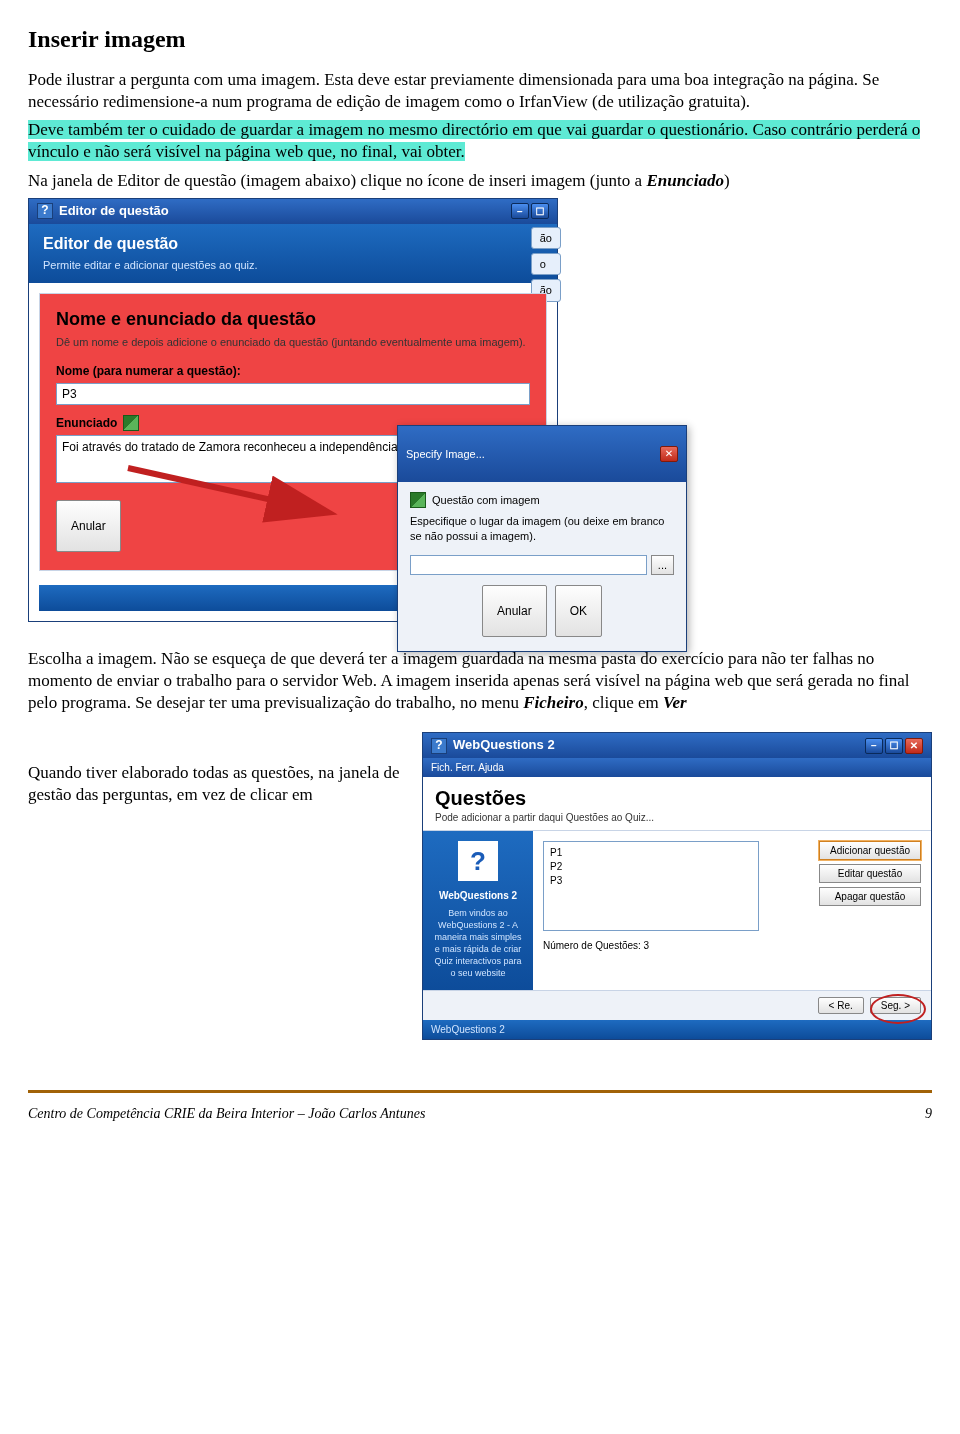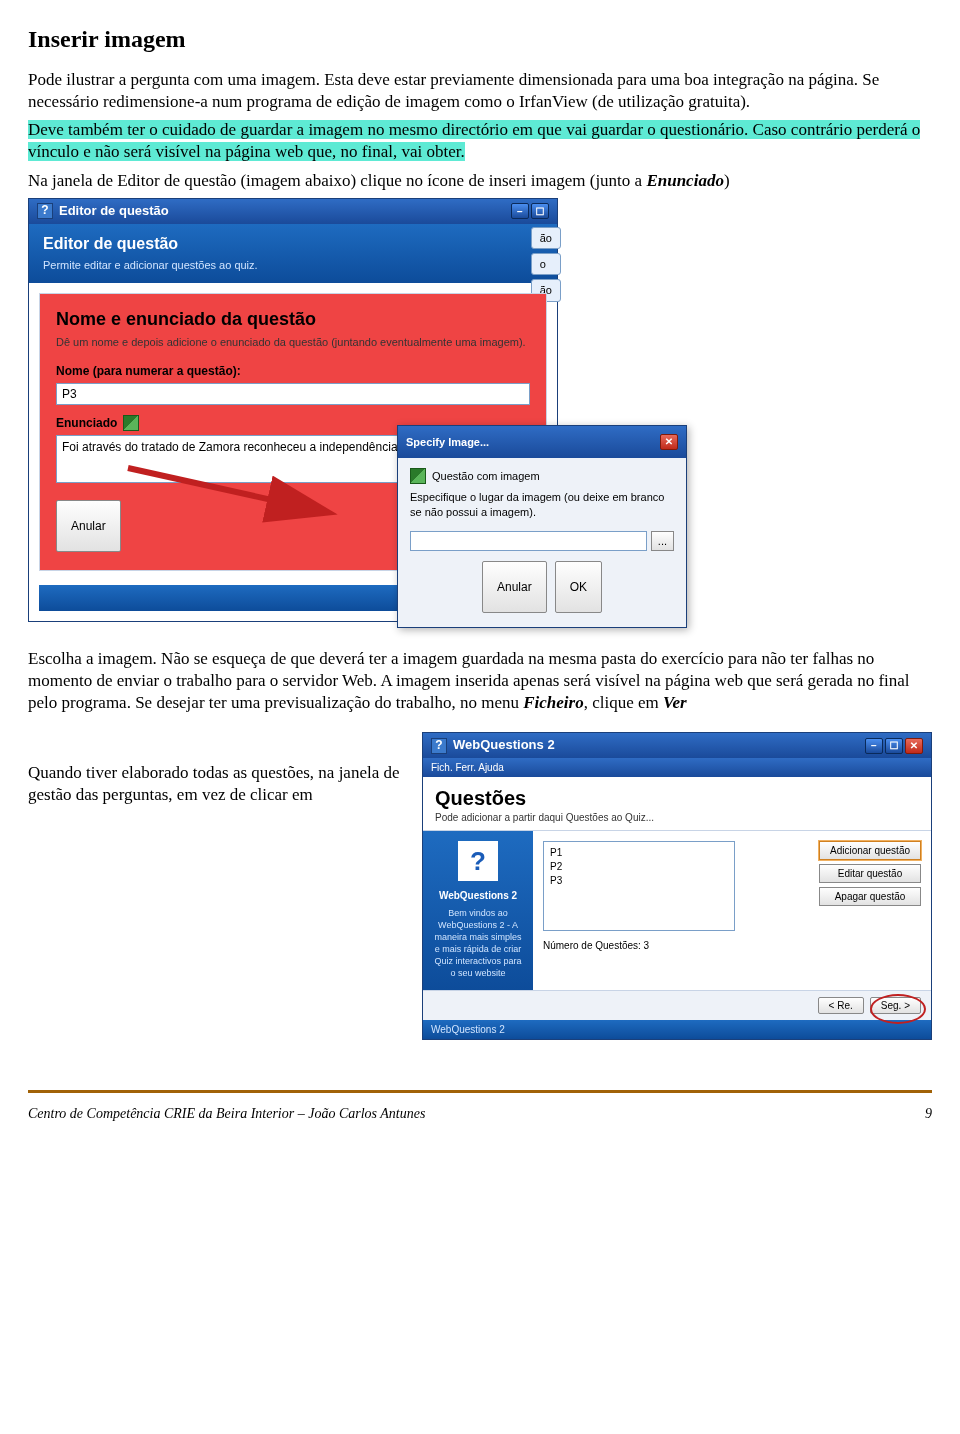--- a/index.html
+++ b/index.html
@@ -129,22 +129,22 @@
     width: 290px;
     border: 1px solid #1a3f7a;
     background: #eef2f8;
     font-family: Tahoma, sans-serif;
     font-size: 11px;
     box-shadow: 2px 2px 8px rgba(0,0,0,0.3);
   }
   .spec-title {
     background: linear-gradient(#2f6cc4, #1a4a9a);
     color: #fff;
-    padding: 8px 8px;
-    font-weight: bold;
+    padding: 20px 8px;
+    font-weight: normal;
     display: flex;
     justify-content: space-between;
     align-items: flex-end;
   }
   .close-x {
     width: 18px; height: 16px;
     background: linear-gradient(#e86a5a, #c02a1a);
     border: 1px solid #801a0a;
     border-radius: 2px;
     color: #fff;
@@ -394,21 +394,21 @@
         <div class="bt">Questões</div>
         <div class="bs">Pode adicionar a partir daqui Questões ao Quiz...</div>
       </div>
       <div class="wq-body">
         <div class="wq-side">
           <div class="logo">?</div>
           <div class="st">WebQuestions 2</div>
           <div>Bem vindos ao WebQuestions 2 - A maneira mais simples e mais rápida de criar Quiz interactivos para o seu website</div>
         </div>
         <div class="wq-main">
-          <div class="list-box" style="width:192px">
+          <div class="list-box" style="width:216px">
             <div>P1</div>
             <div>P2</div>
             <div>P3</div>
           </div>
           <div class="wq-btns-col">
             <button class="wq-btn sel">Adicionar questão</button>
             <button class="wq-btn">Editar questão</button>
             <button class="wq-btn">Apagar questão</button>
           </div>
           <div class="wq-count">Número de Questões: 3</div>

